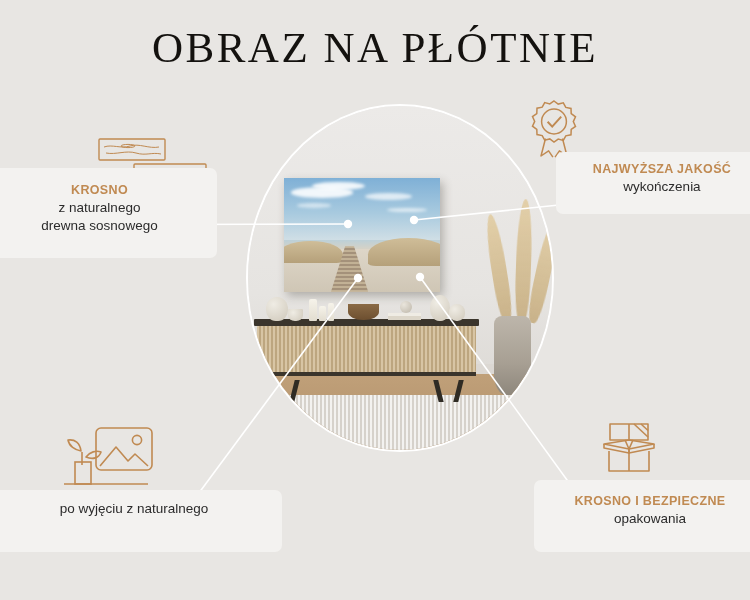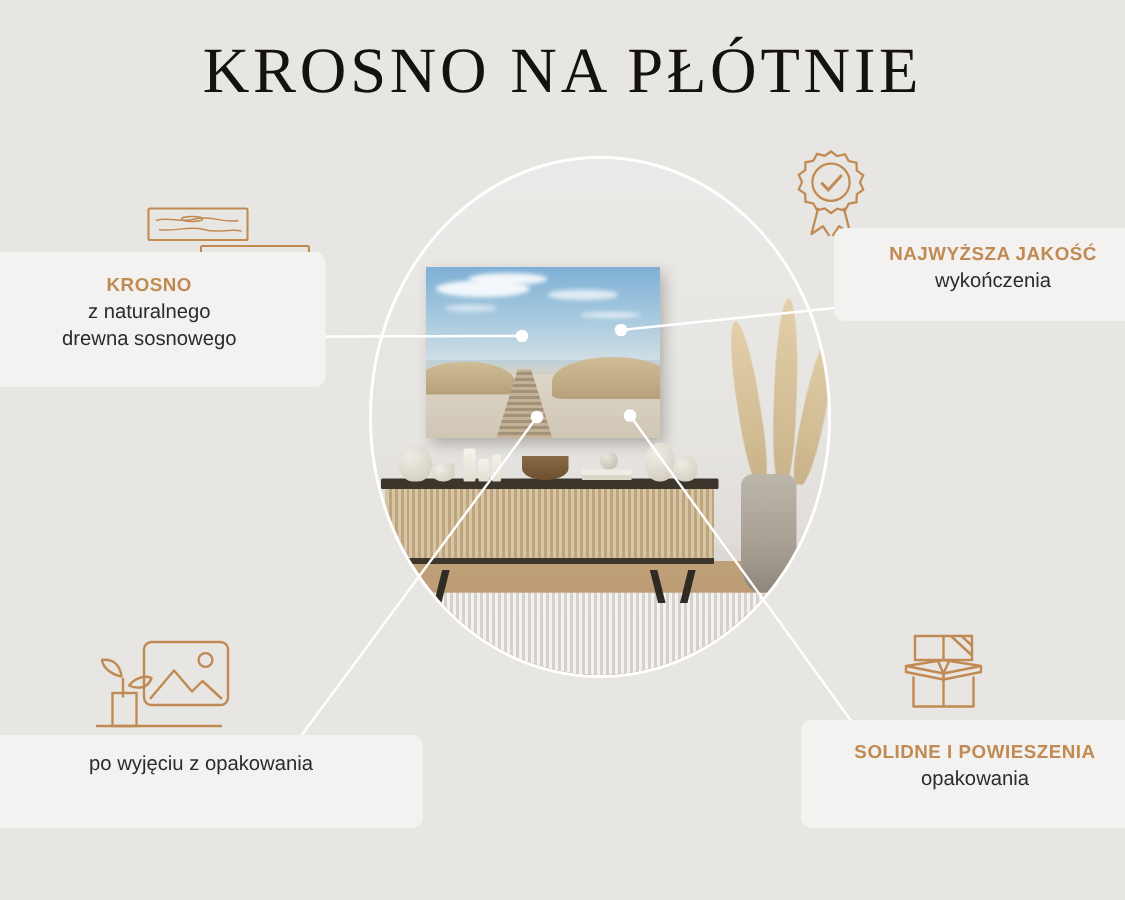--- a/index.html
+++ b/index.html
@@ -265,21 +265,21 @@
   #icon-frame { left: 58px; top: 424px; }
   #icon-box   { left: 598px; top: 418px; }
 
   .ico { display: block; }
 </style>
 </head>
 <body>
 
 <div id="stage">
 
-  <div id="page-title">KROSNO NA PŁÓTNIE</div>
+  <div id="page-title">OBRAZ NA PŁÓTNIE</div>
 
   <div id="circle-photo">
     <div class="scene">
       <div class="wall"></div>
       <div class="skirting"></div>
       <div class="floor"></div>
       <div class="rug"></div>
 
       <div class="artwork">
         <div class="art-sky"></div>
@@ -372,35 +372,35 @@
       <circle cx="79" cy="16" r="4.6"></circle>
       <path d="M42 42l16-19 12 14 7-7 13 12" stroke-linejoin="round"></path>
       <path d="M23 27c-6-1-12-5-13-11 7-1 12 3 13 11z" stroke-linejoin="round"></path>
       <path d="M28 33c4-5 10-7 15-5-2 6-8 8-15 5z" stroke-linejoin="round"></path>
       <path d="M24 28v13"></path>
       <rect x="17" y="38" width="16" height="22"></rect>
       <path d="M6 60h84"></path>
     </svg>
   </div>
   <div class="card" id="card-gotowy">
-    <div class="card-sub">po wyjęciu z opakowania</div>
+    <div class="card-sub">po wyjęciu z naturalnego</div>
   </div>
 
   <div class="icon-wrap" id="icon-box">
     <svg class="ico" width="62" height="62" viewBox="0 0 62 62" fill="none" stroke="#c08a52" stroke-width="1.6" stroke-linejoin="round">
       <path d="M12 6h38v16H12z"></path>
       <path d="M31 6v16"></path>
       <path d="M36 6l14 13"></path>
       <path d="M43 6l7 6.5"></path>
       <path d="M6 26l25-4 25 4-25 5z"></path>
       <path d="M6 26v4l25 5v-4"></path>
       <path d="M56 26v4l-25 5v-4"></path>
       <path d="M11 33v20h40V33"></path>
       <path d="M31 35v18"></path>
       <path d="M27 22l4 9 4-9"></path>
     </svg>
   </div>
   <div class="card" id="card-opakowanie">
-    <div class="card-head">SOLIDNE I POWIESZENIA</div>
+    <div class="card-head">KROSNO I BEZPIECZNE</div>
     <div class="card-sub">opakowania</div>
   </div>
 
 </div>
 
 </body></html>

